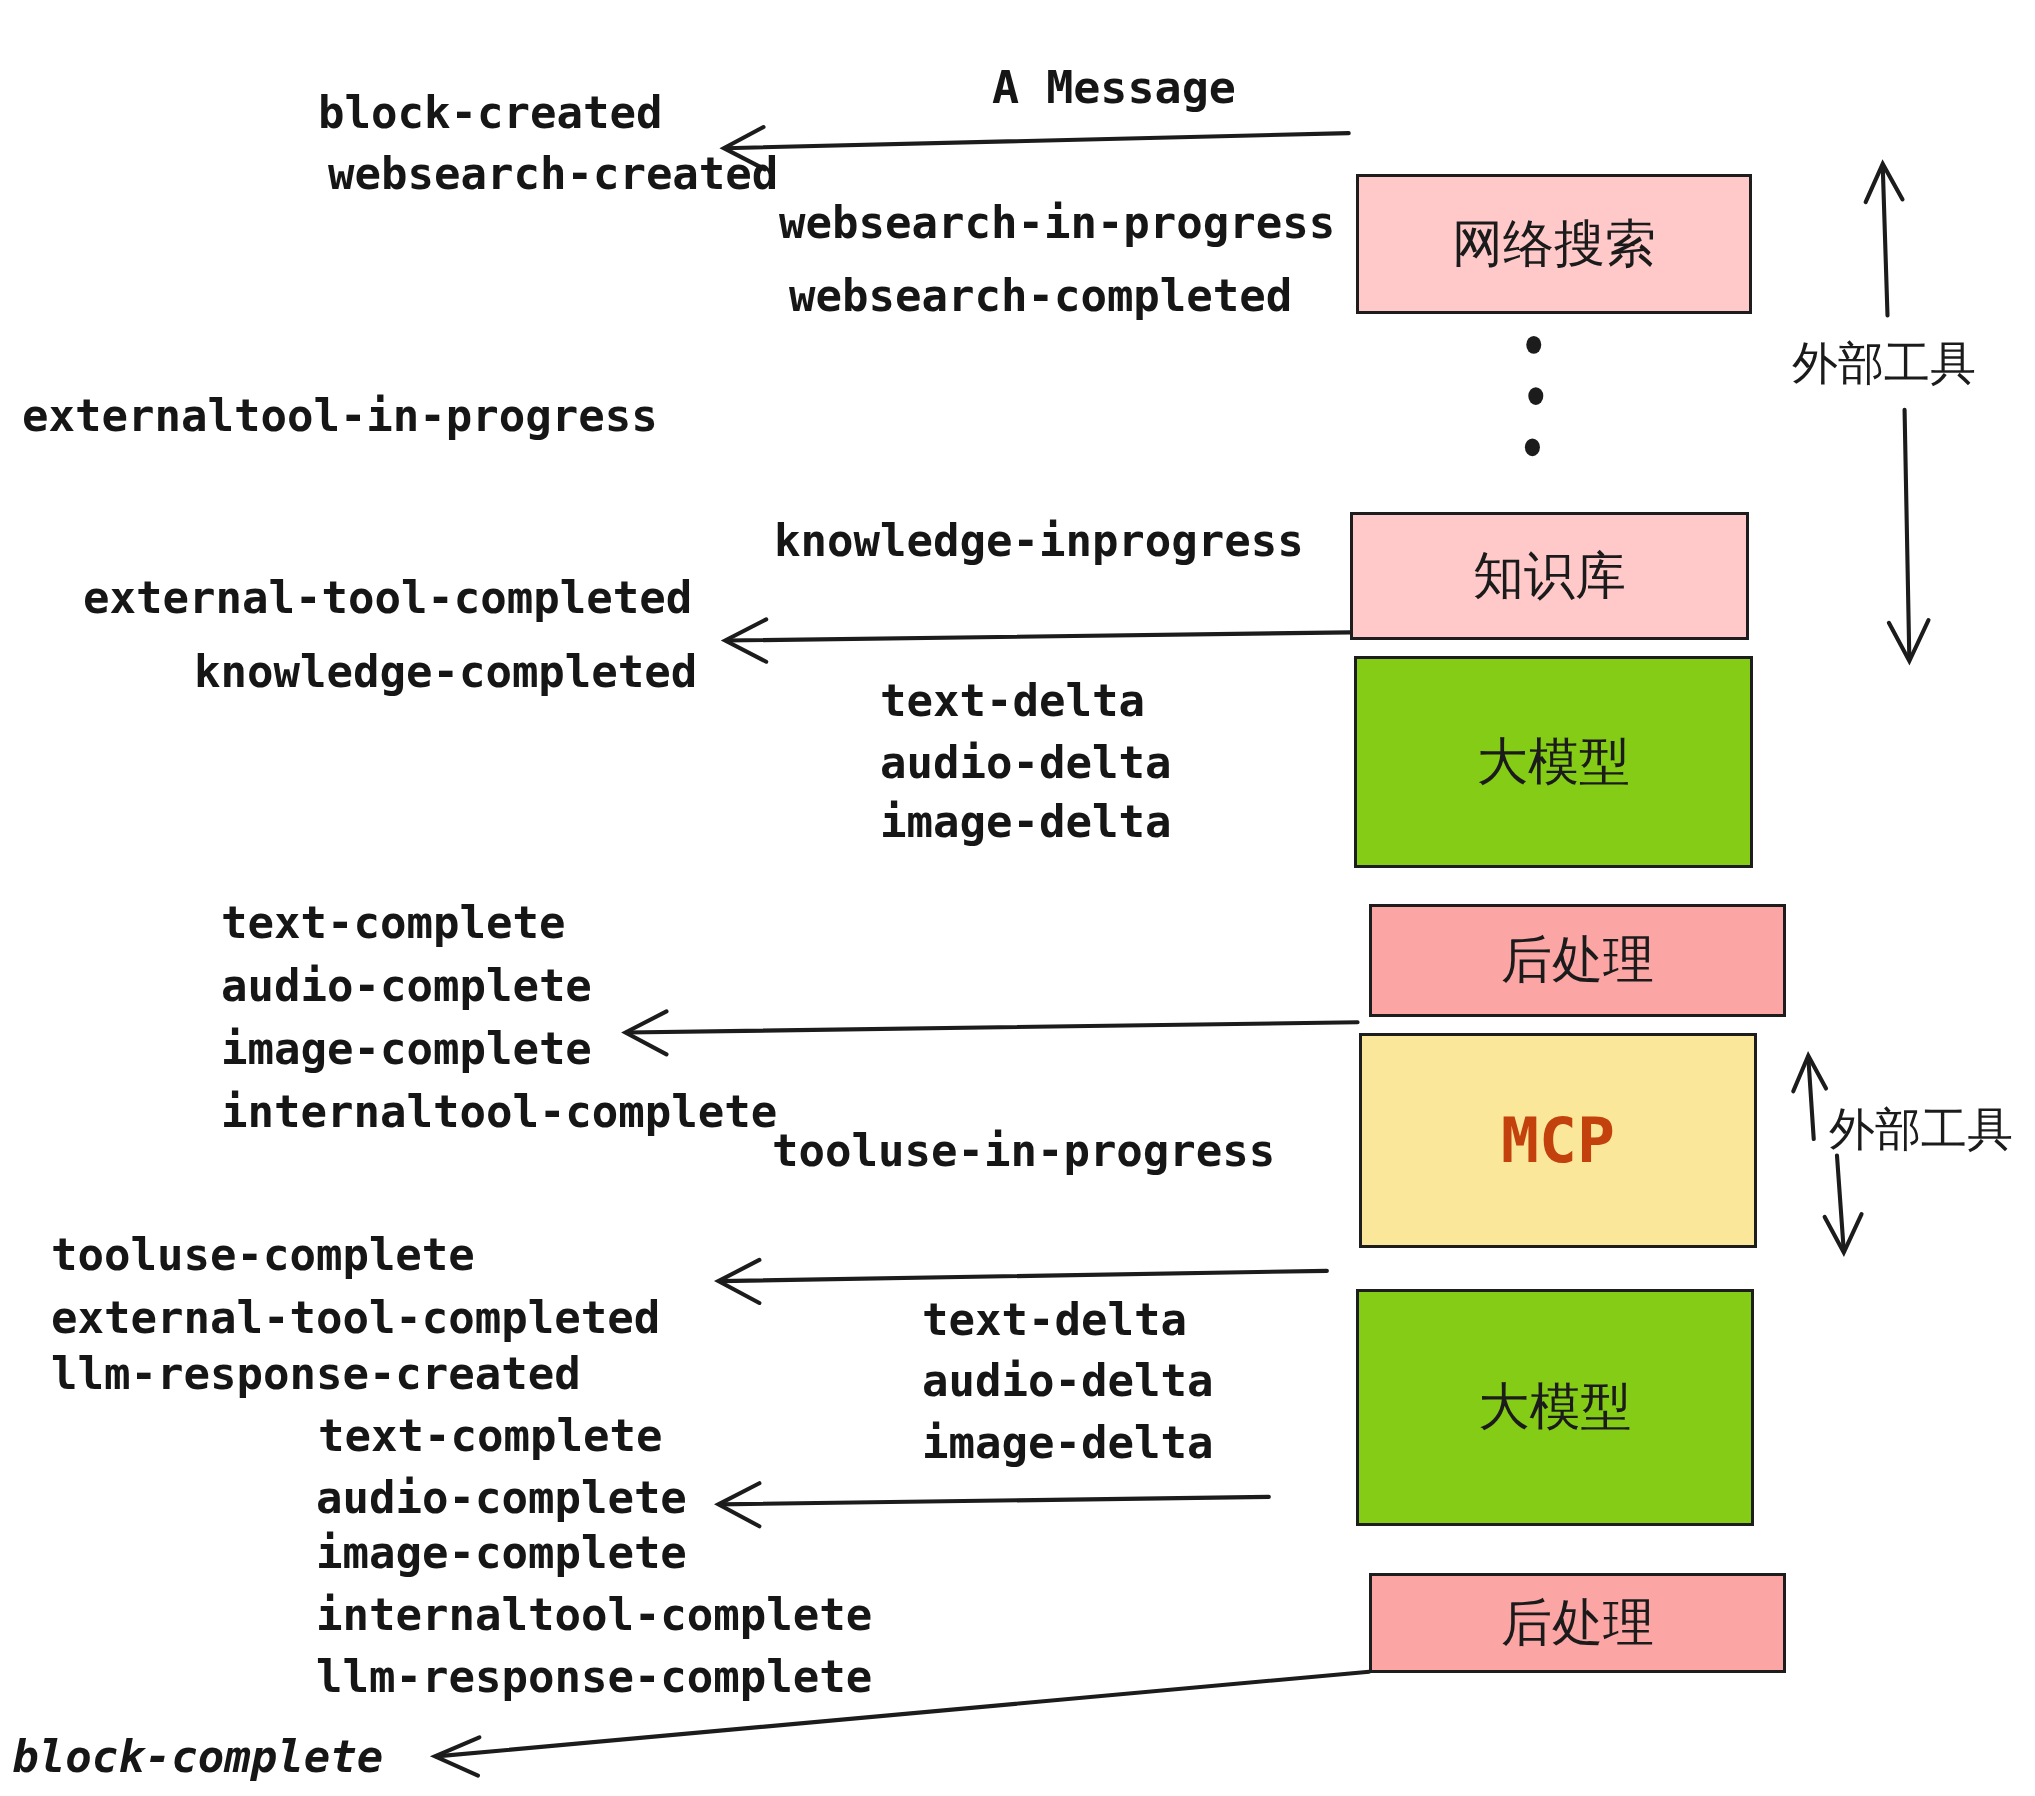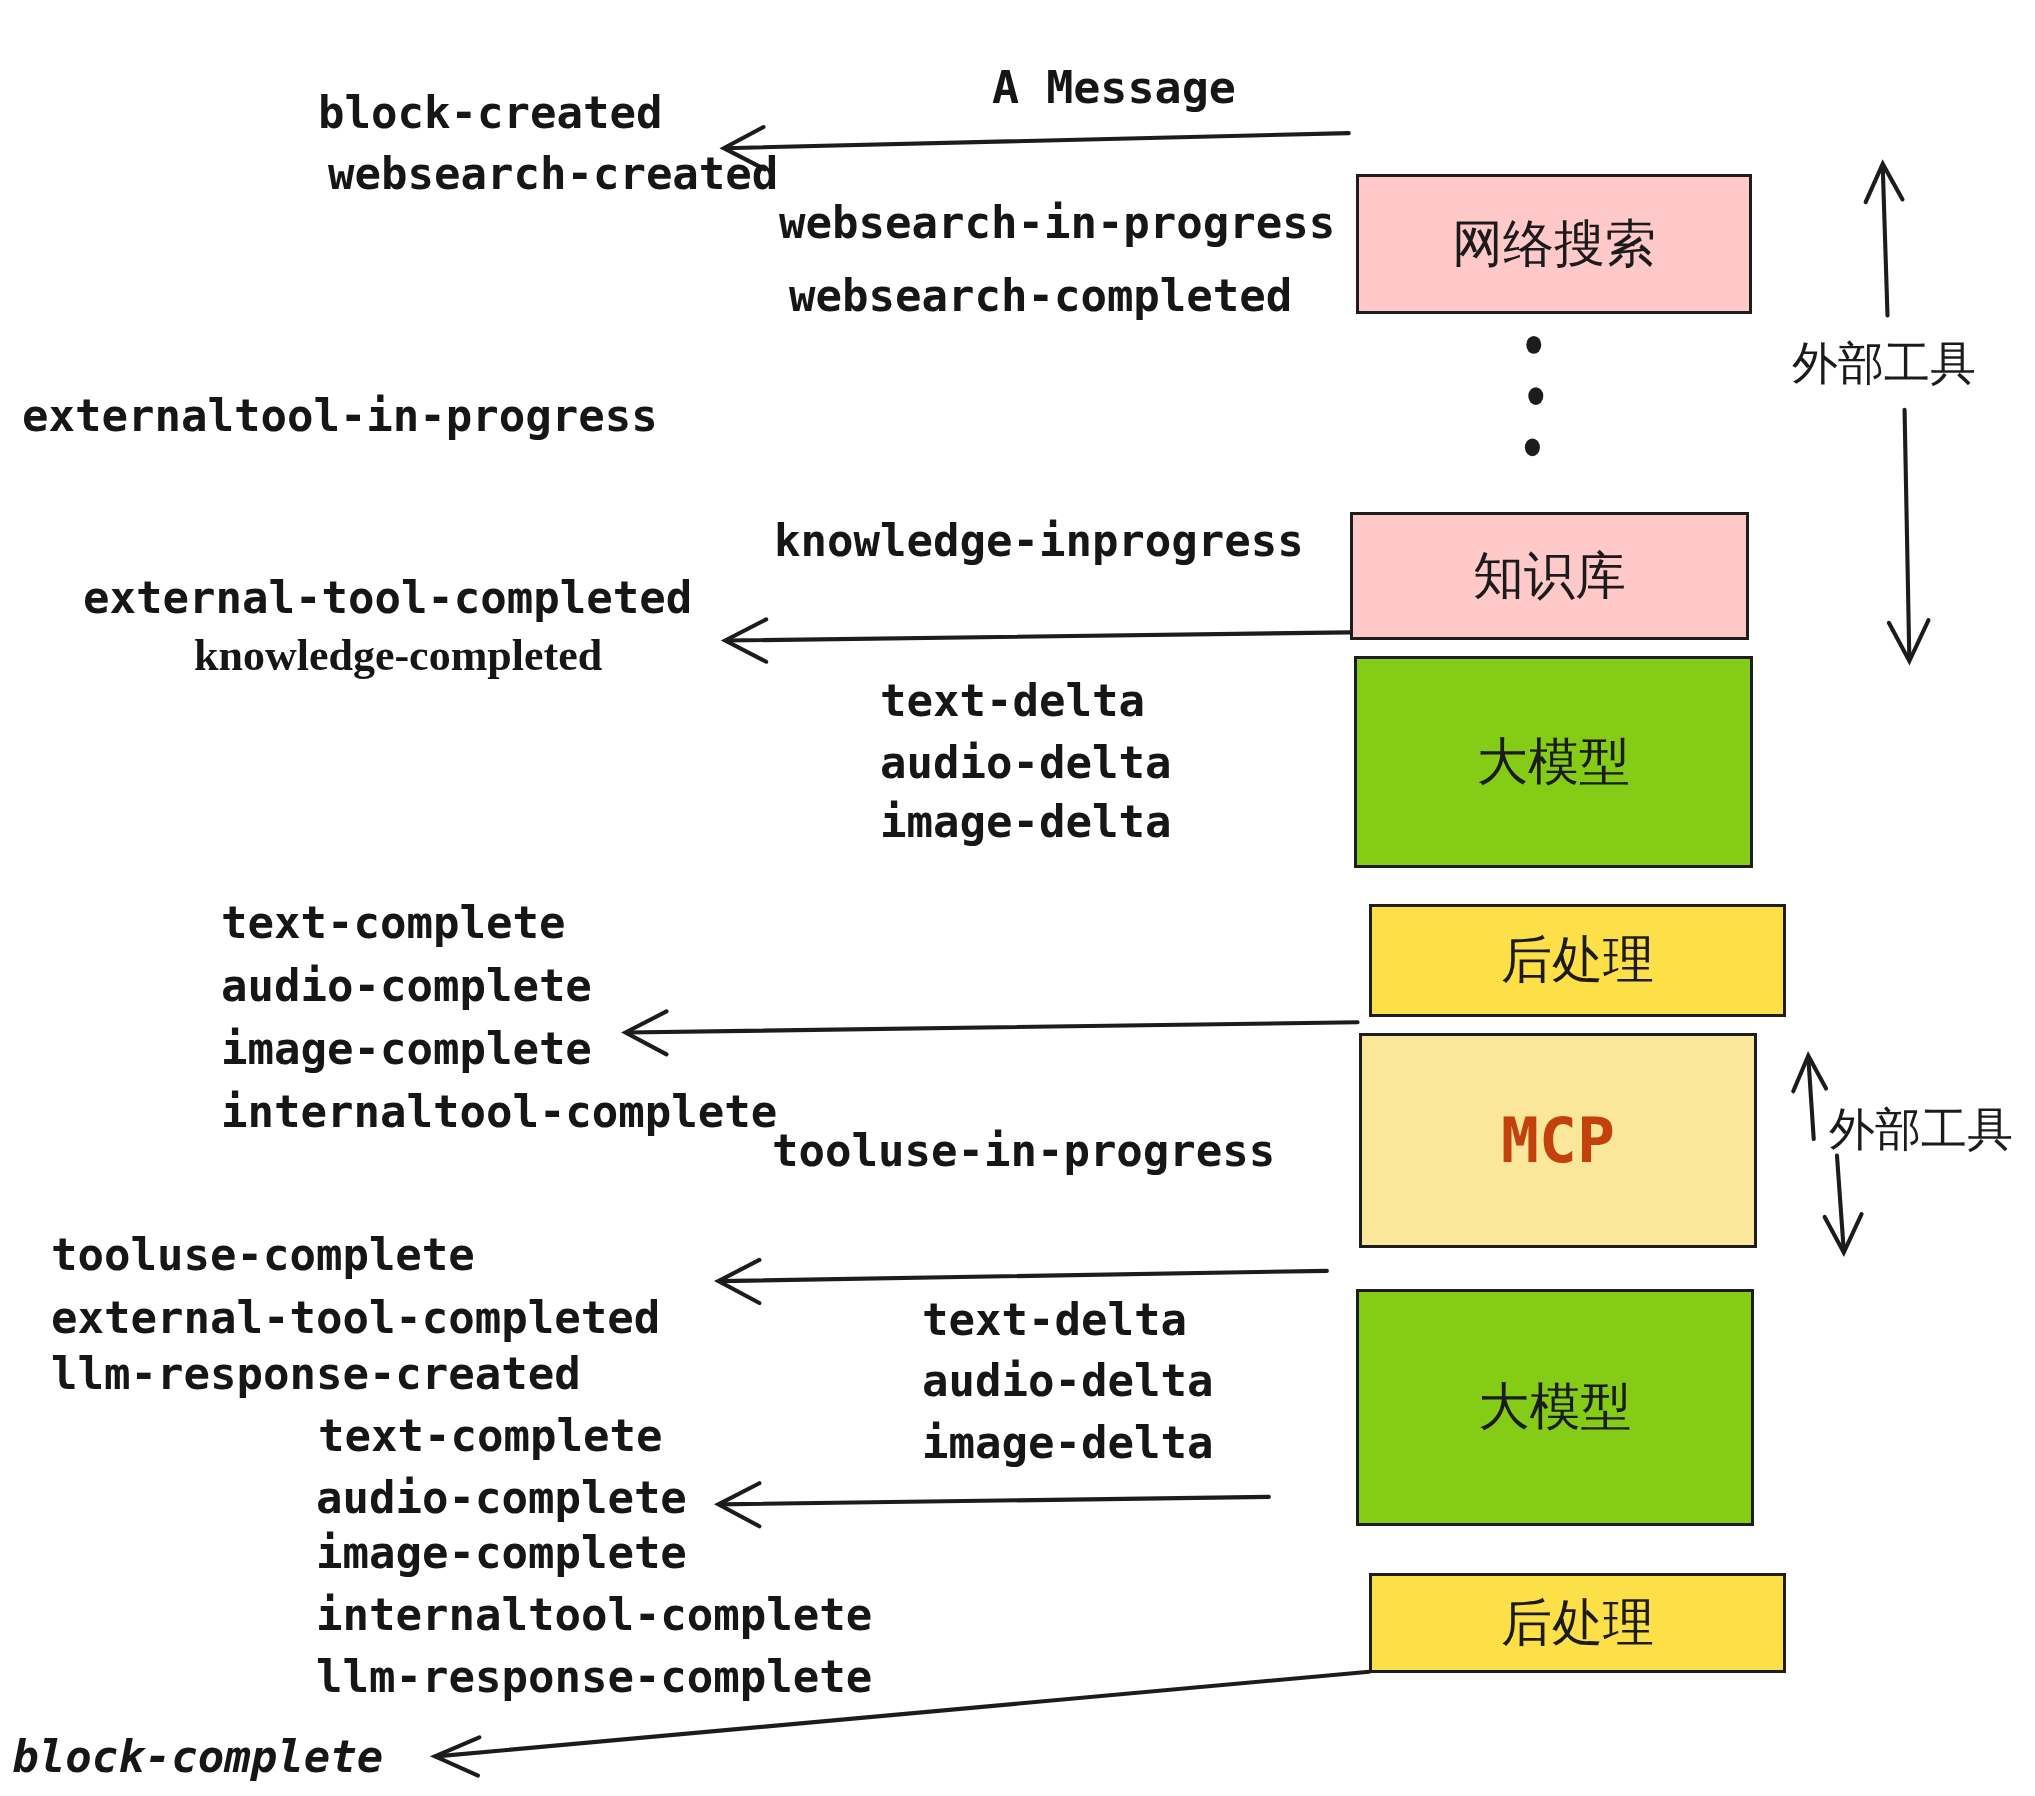--- a/index.html
+++ b/index.html
@@ -13,38 +13,38 @@
       transform:translateY(-50%);margin-left:22px;}
   .box{position:absolute;border:3.4px solid #1d1d1d;display:flex;align-items:center;justify-content:center;
        box-sizing:border-box;}
   .box .lbl{font-family:"DejaVu Sans", sans-serif;font-size:51px;font-weight:500;color:#1b1b1b;}
   .box .lbl-mono{font:bold 63px "DejaVu Sans Mono", monospace;color:#c2410c;}
   .side{position:absolute;white-space:nowrap;font-family:"DejaVu Sans", sans-serif;
         font-size:46px;font-weight:500;transform:translateY(-50%);color:#1b1b1b;}
   .pink{background:#FFC9C9;}
   .green{background:#84cc16;}
   .yellow{background:#FBE79A;}
-  .white{background:#fde047;align-items:center;}
+  .white{background:#fca5a5;align-items:center;}
   
   #box-websearch{left:1356px;top:174px;width:396px;height:140px;}
   #box-knowledge{left:1350px;top:512px;width:399px;height:128px;}
   #box-llm1{left:1354px;top:656px;width:399px;height:212px;}
   #box-post1{left:1369px;top:904px;width:417px;height:113px;}
   #box-mcp{left:1359px;top:1033px;width:398px;height:215px;}
   #box-llm2{left:1356px;top:1289px;width:398px;height:237px;}
   #box-post2{left:1369px;top:1573px;width:417px;height:100px;}
   
   #ev-block-created{left:318px;top:115px;}
   #ev-websearch-created{left:313px;top:176px;margin-left:15px;}
   #ev-websearch-in-progress{left:779px;top:225px;}
   #ev-websearch-completed{left:789px;top:298px;}
   #ev-externaltool-in-progress{left:22px;top:418px;}
   #ev-knowledge-inprogress{left:774px;top:543px;}
   #ev-external-tool-completed-1{left:83px;top:600px;}
-  #ev-knowledge-completed{left:194px;top:658px;font-family:Liberation Serif, serif;}
+  #ev-knowledge-completed{left:194px;top:674px;}
   #ev-text-delta-1{left:880px;top:703px;}
   #ev-audio-delta-1{left:880px;top:765px;}
   #ev-image-delta-1{left:880px;top:824px;}
   #ev-text-complete-1{left:221px;top:925px;}
   #ev-audio-complete-1{left:221px;top:988px;}
   #ev-image-complete-1{left:221px;top:1051px;}
   #ev-internaltool-complete-1{left:221px;top:1114px;}
   #ev-tooluse-in-progress{left:772px;top:1153px;}
   #ev-tooluse-complete{left:51px;top:1257px;}
   #ev-external-tool-completed-2{left:51px;top:1320px;}

